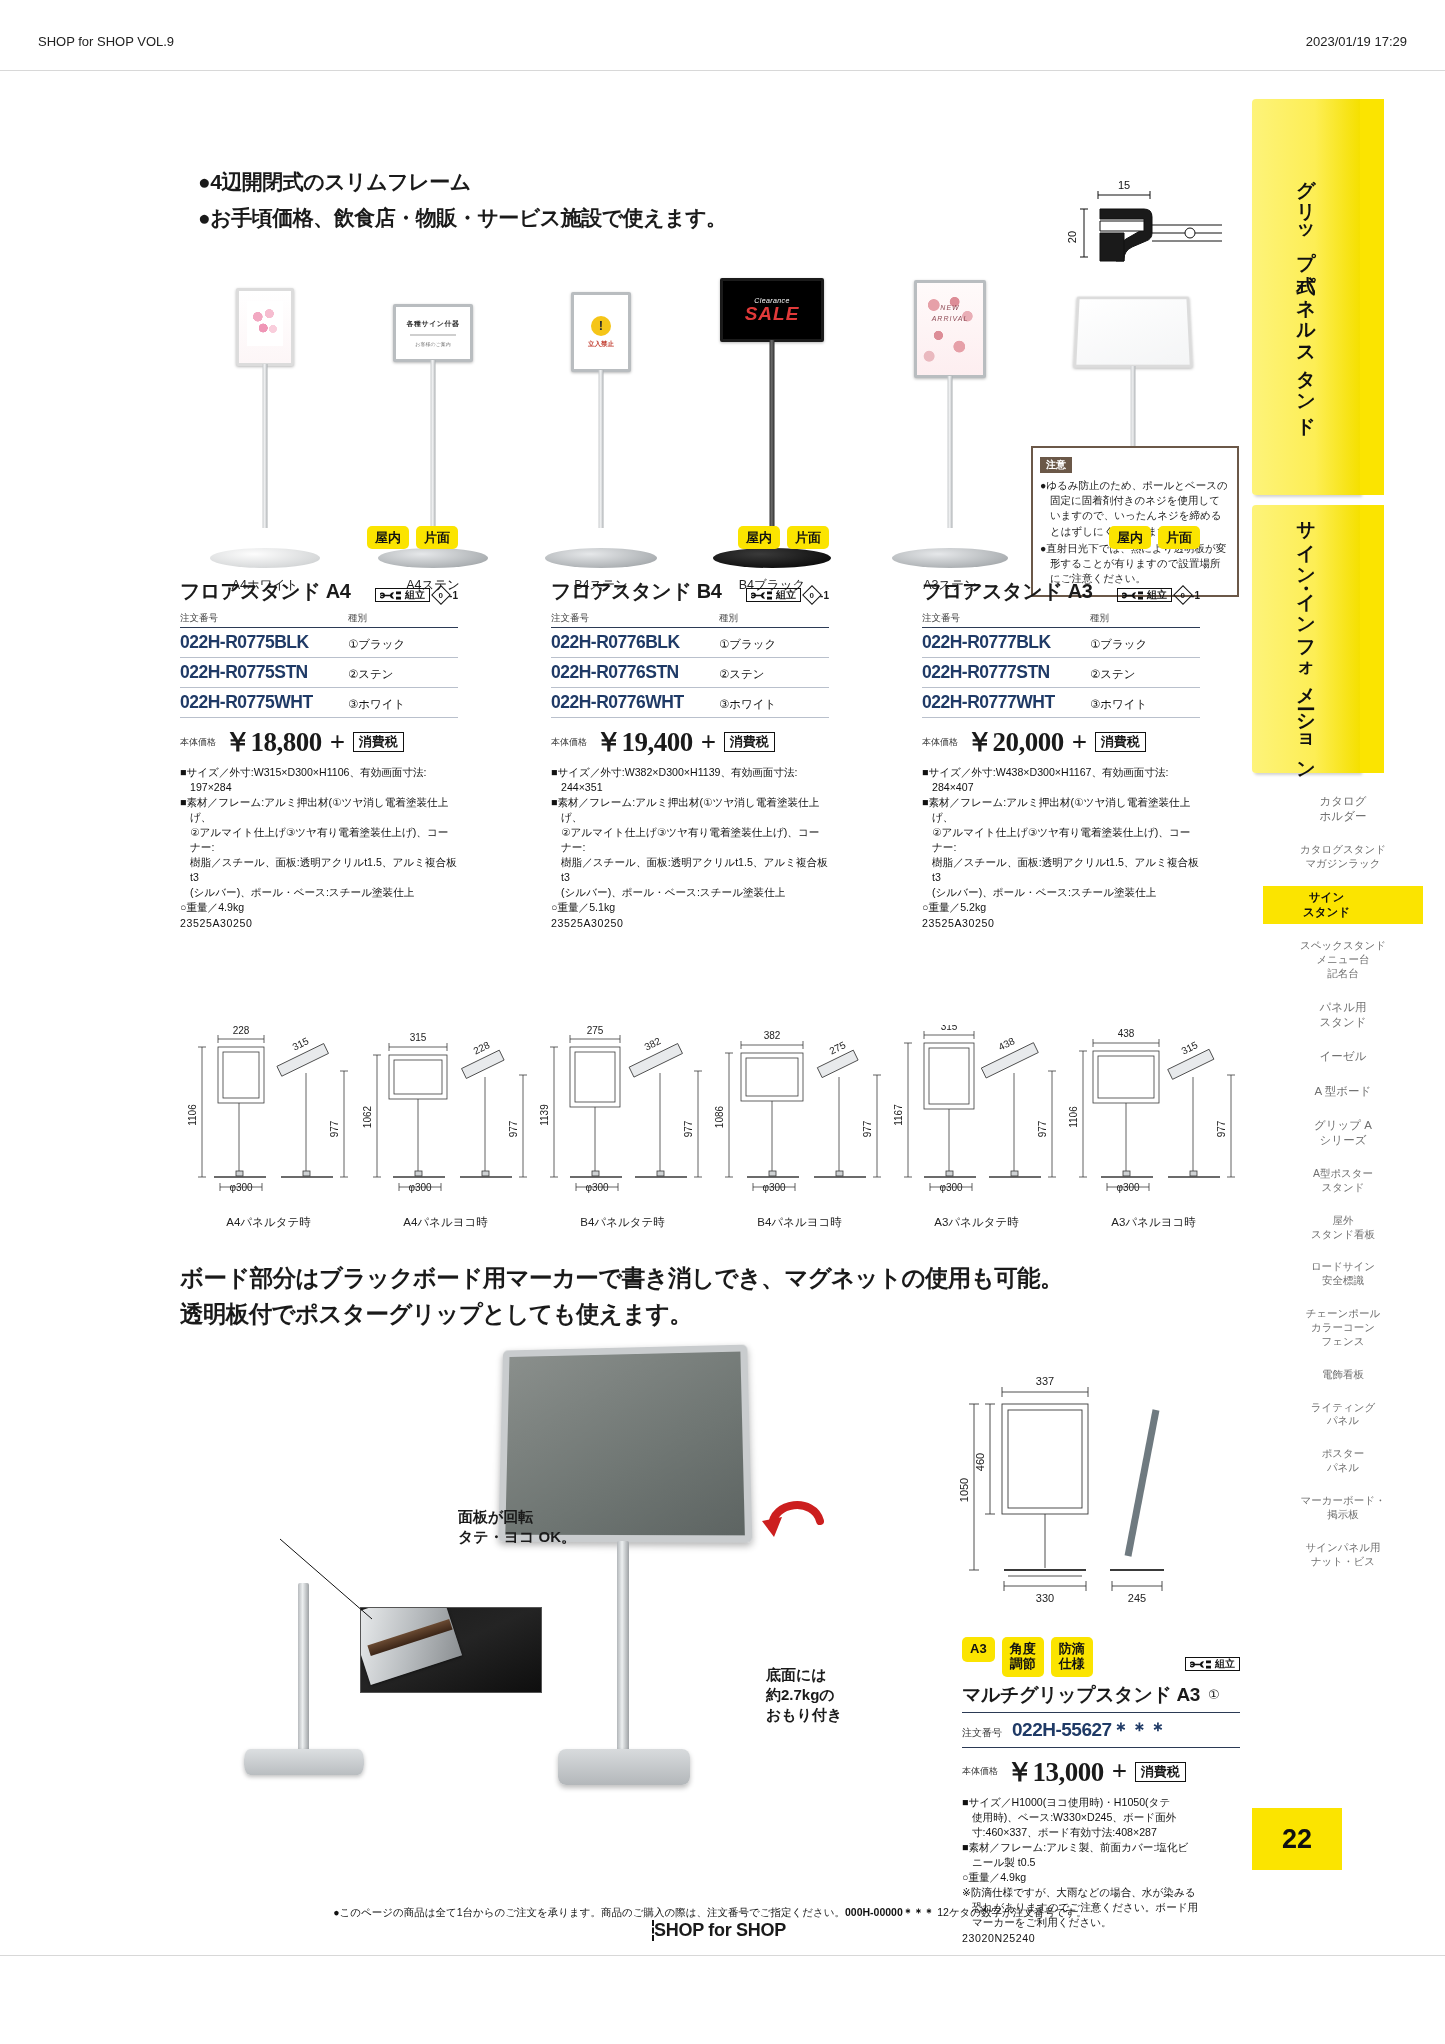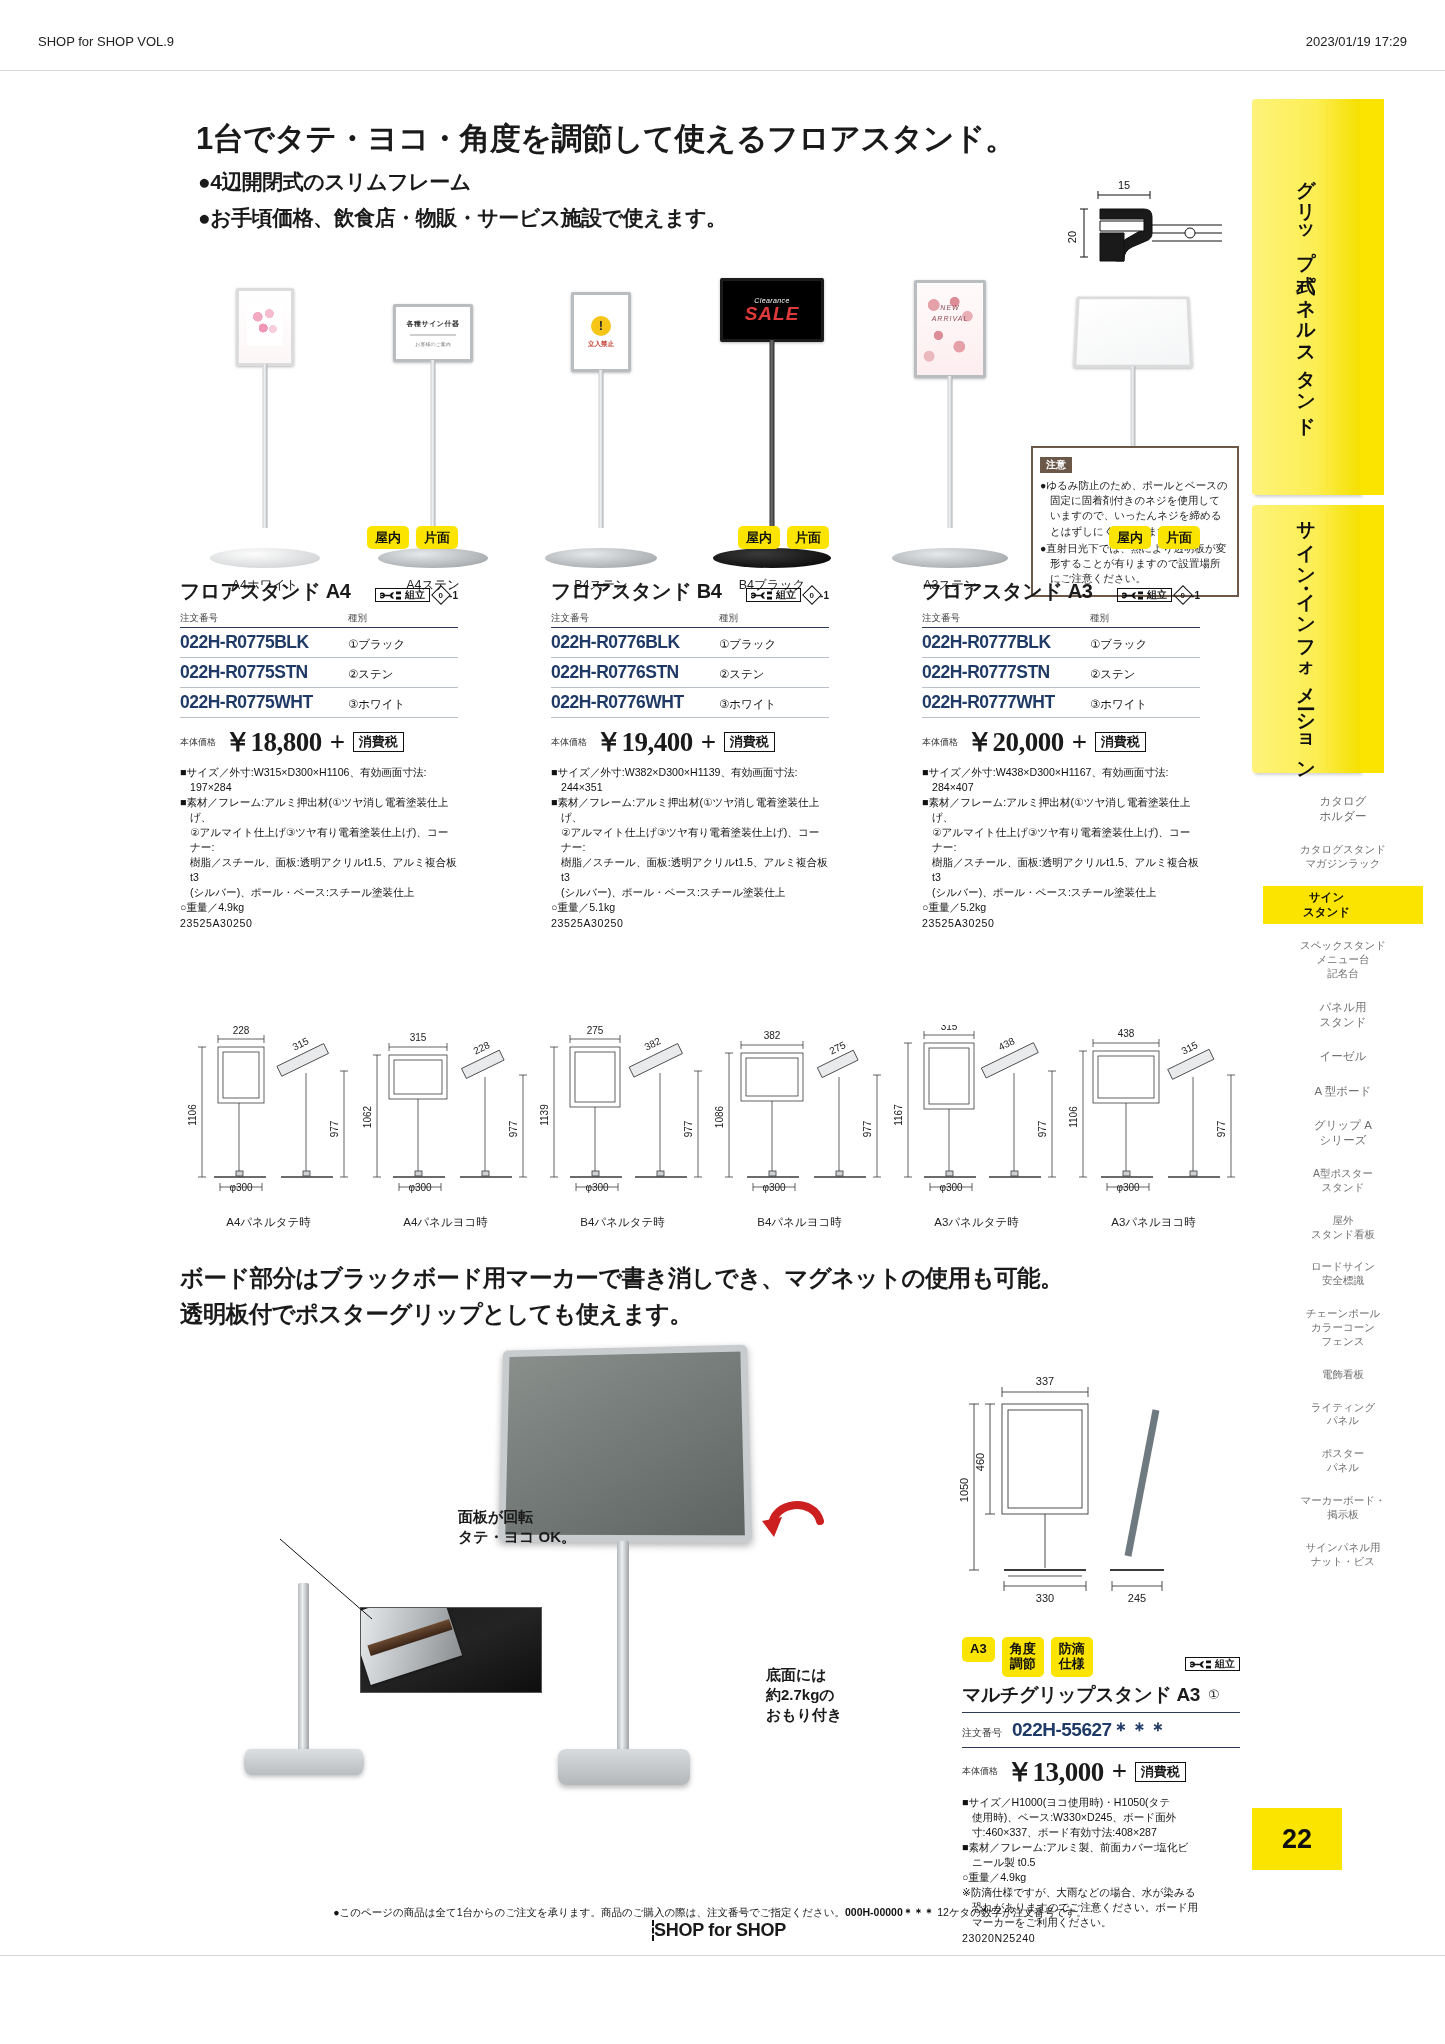--- a/index.html
+++ b/index.html
@@ -272,21 +272,20 @@
   <div class="print-header">
     <span>SHOP for SHOP VOL.9</span>
     <span>2023/01/19 17:29</span>
   </div>
   <div class="rule-top"></div>
 
   <div class="rule-bot"></div>
 
   <div class="sheet">
 
-    <div class="headline">1台でタテ・ヨコ・角度を調節して使えるフロアスタンド。</div>
     <div class="bullet-line l1">●4辺開閉式のスリムフレーム</div>
     <div class="bullet-line l2">●お手頃価格、飲食店・物販・サービス施設で使えます。</div>
 
     <div class="profile">
       <svg width="200" height="130" viewBox="0 0 200 130">
         <g stroke="#111" fill="none" stroke-width="1">
           <line x1="58" y1="20" x2="110" y2="20"></line>
           <line x1="58" y1="16" x2="58" y2="24"></line>
           <line x1="110" y1="16" x2="110" y2="24"></line>
           <line x1="44" y1="34" x2="44" y2="82"></line>

